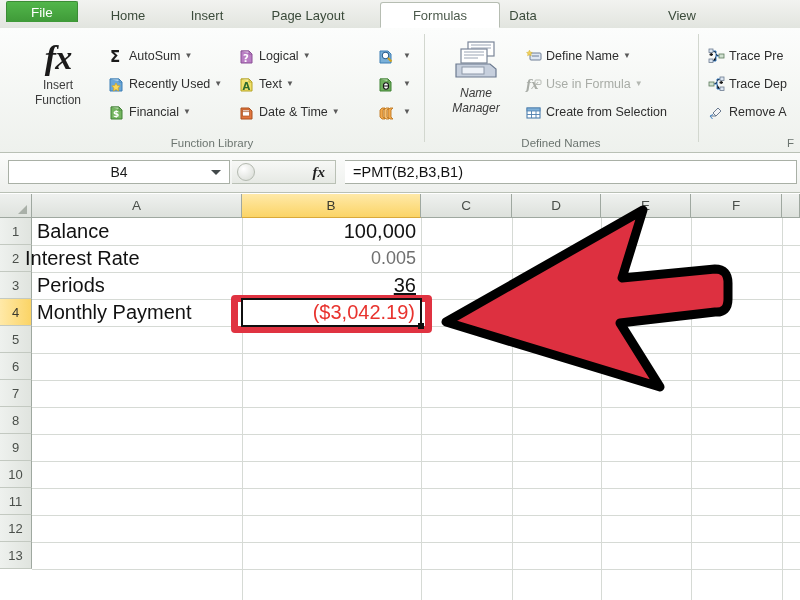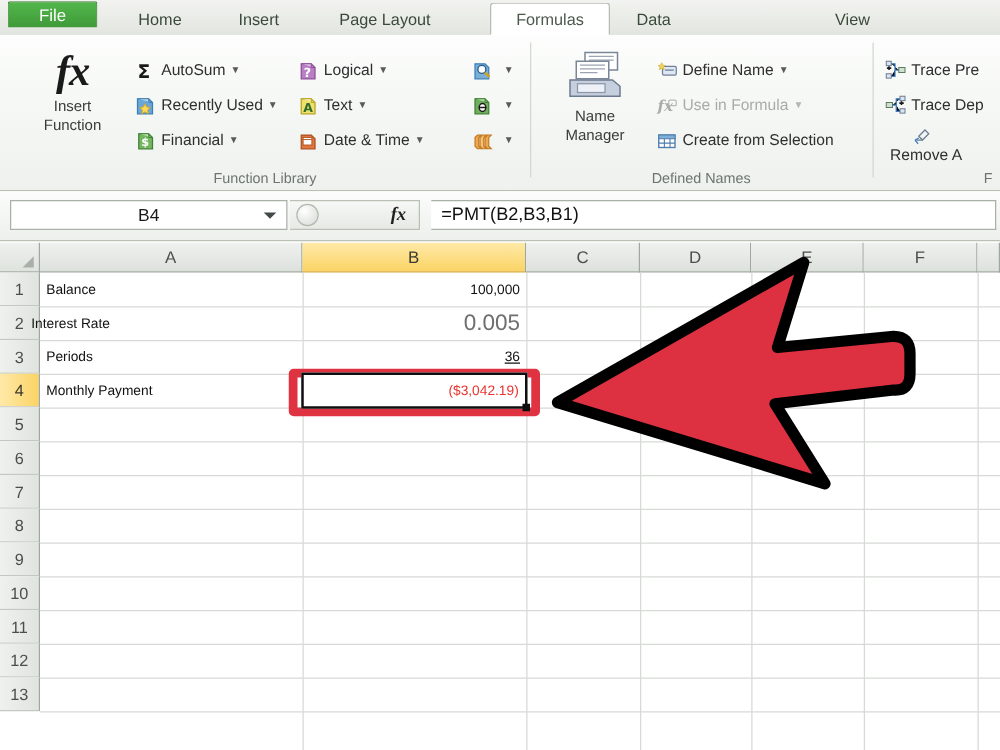--- a/index.html
+++ b/index.html
@@ -163,21 +163,21 @@
     font-size: 13px; color: #4a4f4a;
   }
   .rowhdr.sel {
     background: linear-gradient(90deg,#ffe9a8,#fbd466);
     color: #3a3a30;
   }
   .vline { position: absolute; width: 1px; background: #d6dad5; }
   .hline { position: absolute; height: 1px; background: #d6dad5; }
   .cell {
     position: absolute; display: flex; align-items: center;
-    font-size: 11px; color: #111111; white-space: nowrap;
+    font-size: 20px; color: #111111; white-space: nowrap;
   }
   .cell.right { justify-content: flex-end; padding-right: 5px; }
   .cell.left { justify-content: flex-start; padding-left: 5px; }
   .cell.grey { color: #6f6f6f; }
   .cell.red { color: #e8332e; padding-left: 24px; }
 
   .selcell {
     position: absolute; border: 2px solid #0f0f0f; background: #ffffff;
     z-index: 6;
   }
@@ -198,21 +198,21 @@
 
 <div id="app">
 
   <div class="tabbar">
     <div class="strip"></div>
 
     <div class="tab file">File</div>
     <div class="tab" style="left:90px;width:76px;">Home</div>
     <div class="tab" style="left:172px;width:70px;">Insert</div>
     <div class="tab" style="left:248px;width:120px;">Page Layout</div>
-    <div class="tab active" style="left:392px;width:96px;">Formulas</div>
+    <div class="tab active" style="left:380px;width:120px;">Formulas</div>
     <div class="tab" style="left:492px;width:62px;">Data</div>
     <div class="tab" style="left:650px;width:64px;">View</div>
   </div>
 
   <div class="ribbon">
     <div class="ribbon-inner"></div>
 
     <div class="rgroup" style="left:0px;width:424px;">
 
       <div class="bigbtn" style="left:14px;top:8px;width:88px;">
@@ -327,21 +327,21 @@
         <span class="txt"></span>
         <span class="caret">▼</span>
       </div>
 
       <div class="glabel">Function Library</div>
     </div>
     <div class="gsep" style="left:424px;"></div>
 
     <div class="rgroup" style="left:425px;width:272px;">
 
-      <div class="bigbtn" style="left:10px;top:10px;width:82px;">
+      <div class="bigbtn" style="left:10px;top:10px;width:82px;font-style:italic;">
         <span>
           <svg width="52" height="42" viewBox="0 0 52 42">
             <rect x="18" y="2" width="26" height="14" fill="#ffffff" stroke="#7a8598" stroke-width="1.2"></rect>
             <path d="M21 5h20M21 8h20M21 11h14" stroke="#9aa4b4" stroke-width="1"></path>
             <rect x="11" y="9" width="26" height="14" fill="#ffffff" stroke="#7a8598" stroke-width="1.2"></rect>
             <path d="M14 12h20M14 15h20M14 18h14" stroke="#9aa4b4" stroke-width="1"></path>
             <path d="M6 24h34l6 5v8H6z" fill="#c6cfdd" stroke="#6c7a90" stroke-width="1.2"></path>
             <rect x="12" y="27" width="22" height="7" fill="#eef2f8" stroke="#8c97a8" stroke-width="1"></rect>
           </svg>
         </span>
@@ -405,21 +405,21 @@
           <svg width="17" height="17" viewBox="0 0 17 17">
             <rect x="1" y="6" width="5" height="4" fill="#cfe0cf" stroke="#5c7a5c" stroke-width="0.8"></rect>
             <rect x="12" y="1" width="4" height="3.5" fill="#dbe5f0" stroke="#6b7b90" stroke-width="0.8"></rect>
             <rect x="12" y="11" width="4" height="3.5" fill="#dbe5f0" stroke="#6b7b90" stroke-width="0.8"></rect>
             <path d="M6 8h3V3h3M9 8v5h3" stroke="#3f7fbf" stroke-width="1"></path>
             <path d="M11.5 6.5H15M13.2 5v3" stroke="#1a1a1a" stroke-width="1.3"></path>
           </svg>
         </span>
         <span class="txt">Trace Dep</span>
       </div>
-      <div class="cmd" style="left:8px;top:70px;flex-direction:column;">
+      <div class="cmd" style="left:8px;top:70px;">
         <span class="ico">
           <svg width="17" height="17" viewBox="0 0 17 17">
             <path d="M5 9l5-5 3 3-5 5z" fill="#f2f4f6" stroke="#6b7b90" stroke-width="1"></path>
             <path d="M3 12h5" stroke="#6b7b90" stroke-width="1"></path>
             <path d="M2 12l2.5 3M2 12l3-1.5" stroke="#3f7fbf" stroke-width="1"></path>
           </svg>
         </span>
         <span class="txt">Remove A</span>
       </div>
       <div class="glabel" style="text-align:right;padding-right:6px;">F</div>

